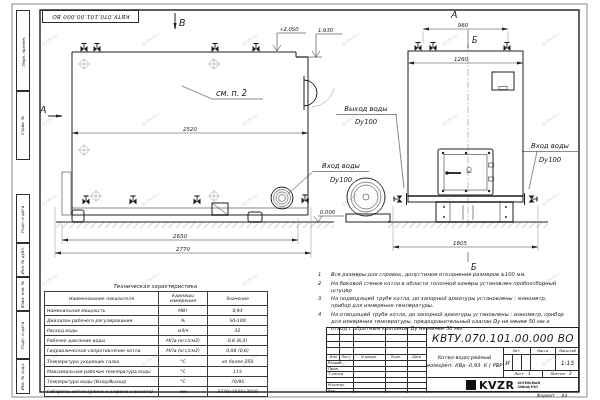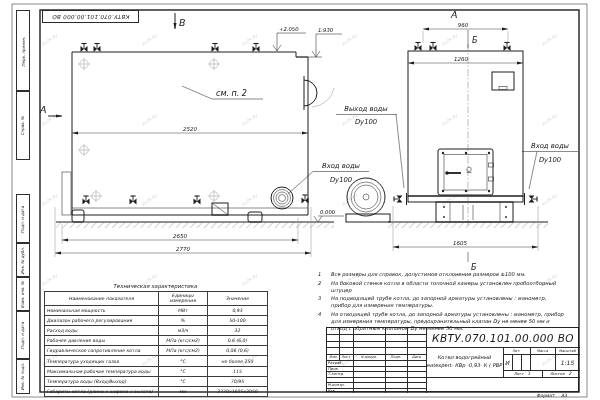--- a/index.html
+++ b/index.html
@@ -495,20 +495,28 @@
 
     <div class="cell" style="left:176px;top:42px;width:39px;height:7px;font-size:3.8px;gap:4px">
       <span>Лист</span>
         <span style="font-size:4.6px">1</span>
     </div>
     <div class="cell" style="left:215px;top:42px;width:38px;height:7px;font-size:3.8px;gap:4px">
       <span>Листов</span>
         <span style="font-size:4.6px">2</span>
     </div>
 
+    <div class="cell" style="left:99px;top:49px;width:154px;height:16px;gap:3px;font-style:normal">
+      <span class="logo-sq"></span>
+      <span style="font-size:11px;font-weight:bold;letter-spacing:.5px;color:#101010">KVZR</span>
+      <span style="display:flex;flex-direction:column;font-size:3.1px;font-weight:bold;color:#222;line-height:1.4">
+        <span>КОТЕЛЬНЫЙ</span>
+        <span>ЗАВОД РЭП</span>
+      </span>
+    </div>
   </div>
 
   <div class="ov fmt">
     <span>Формат</span>
     <span>А3</span>
   </div>
 
 </div>
 
 </body></html>

